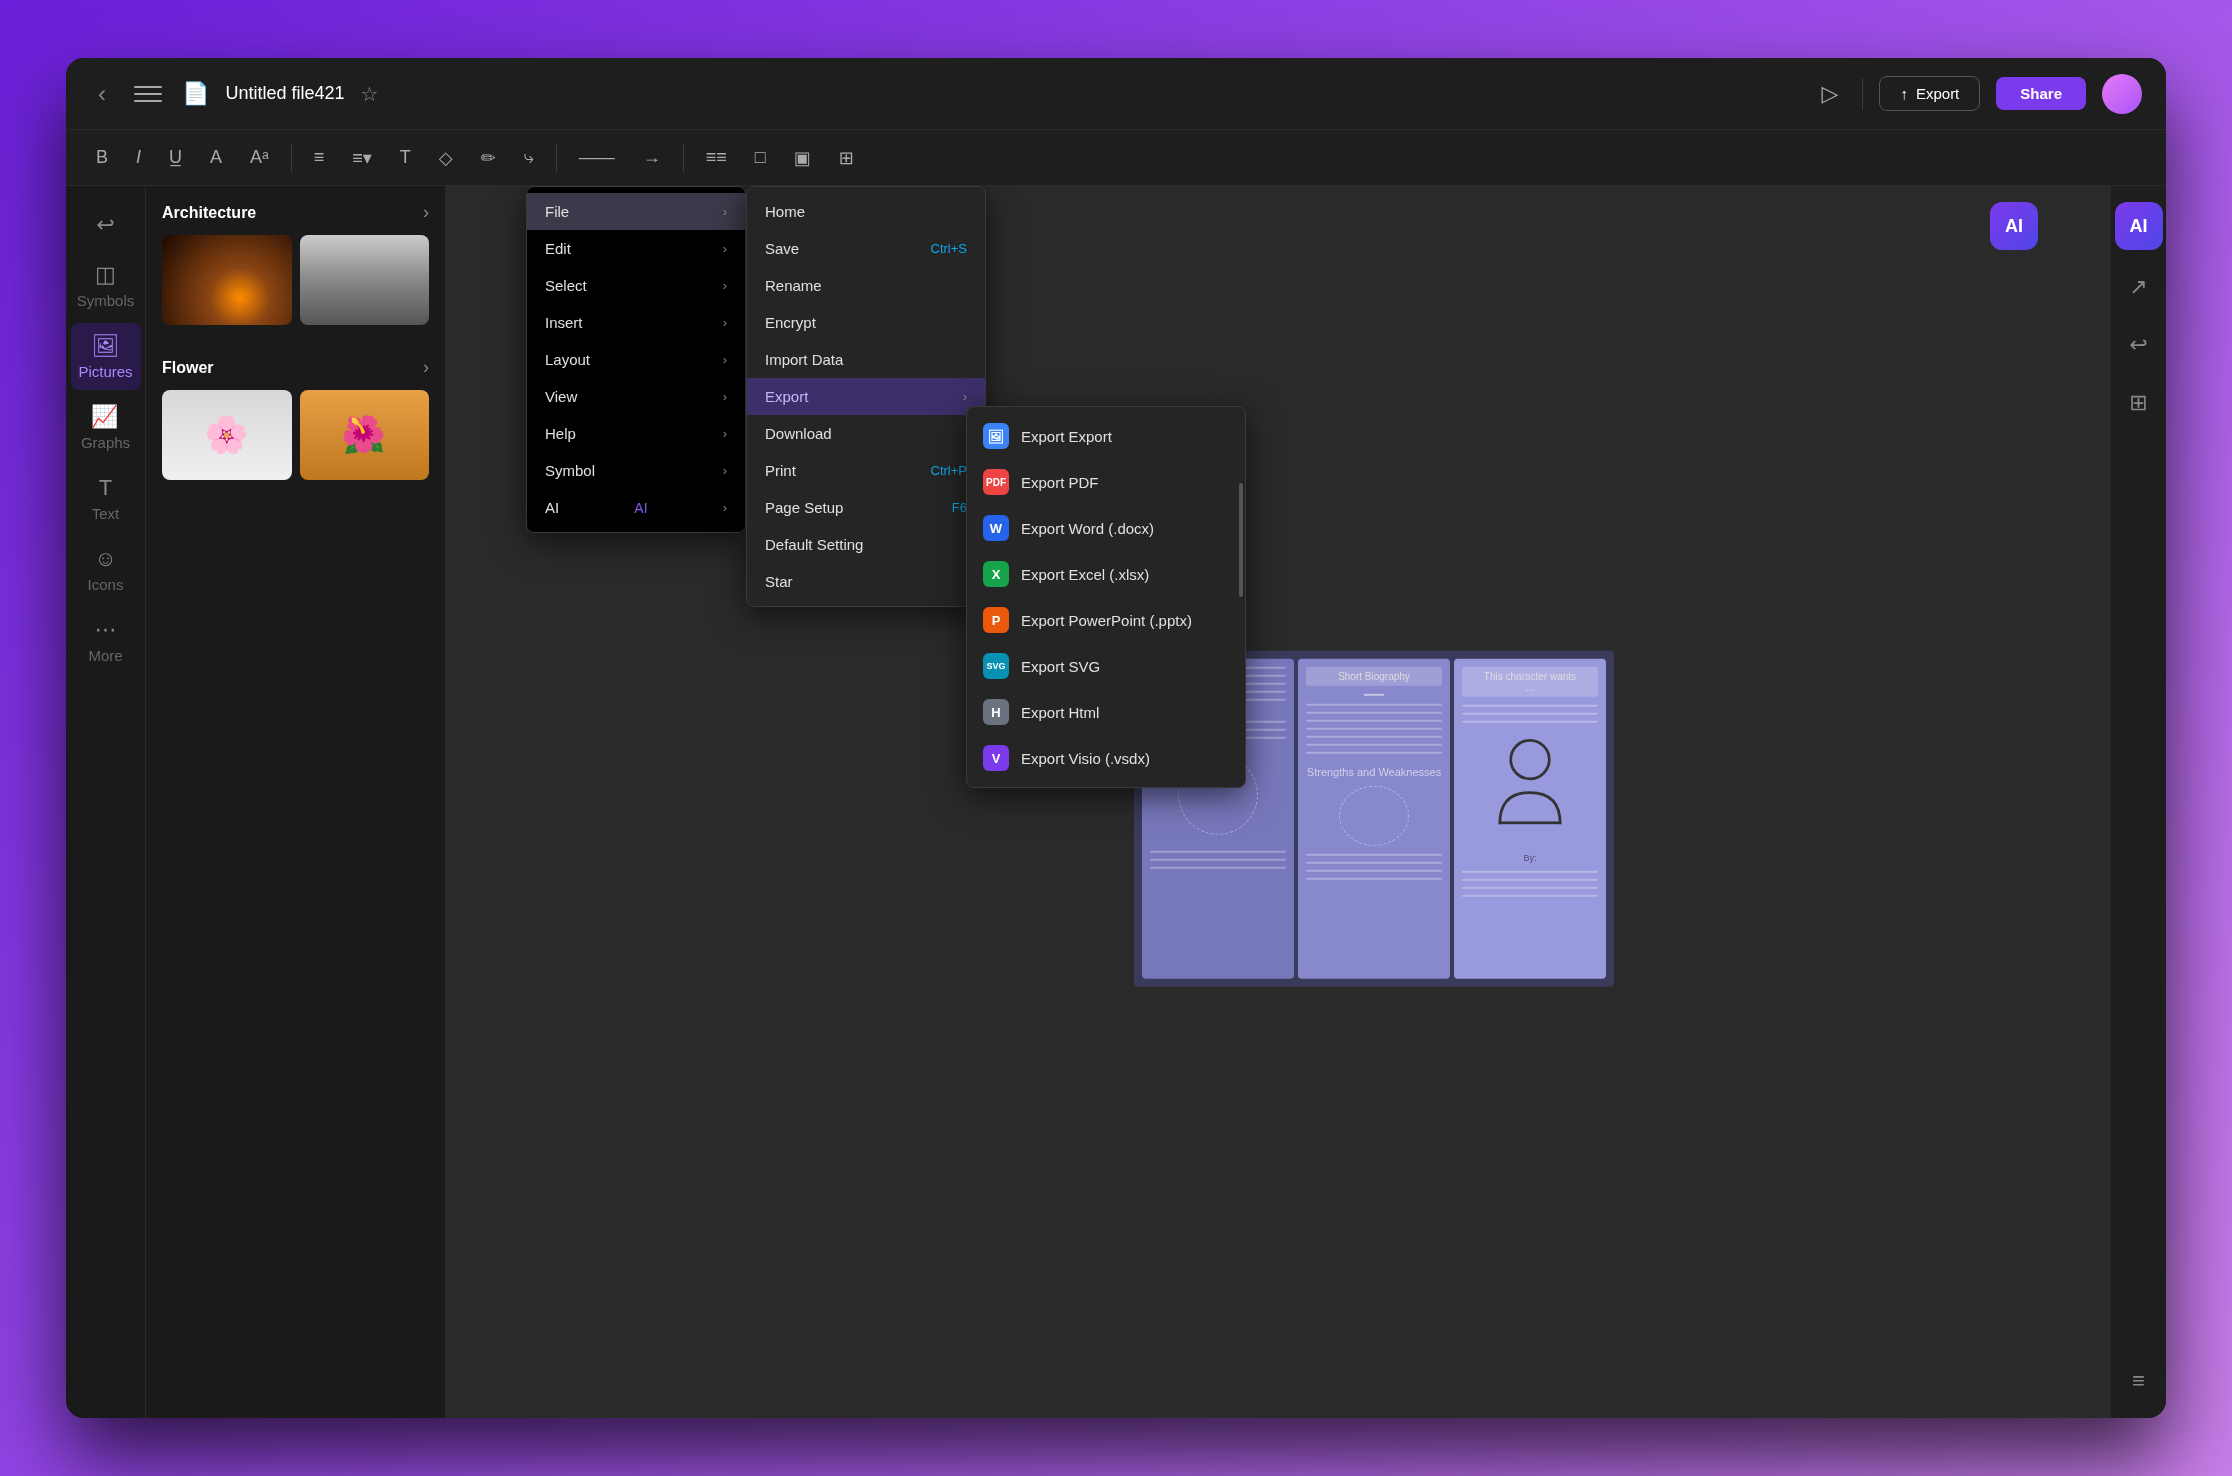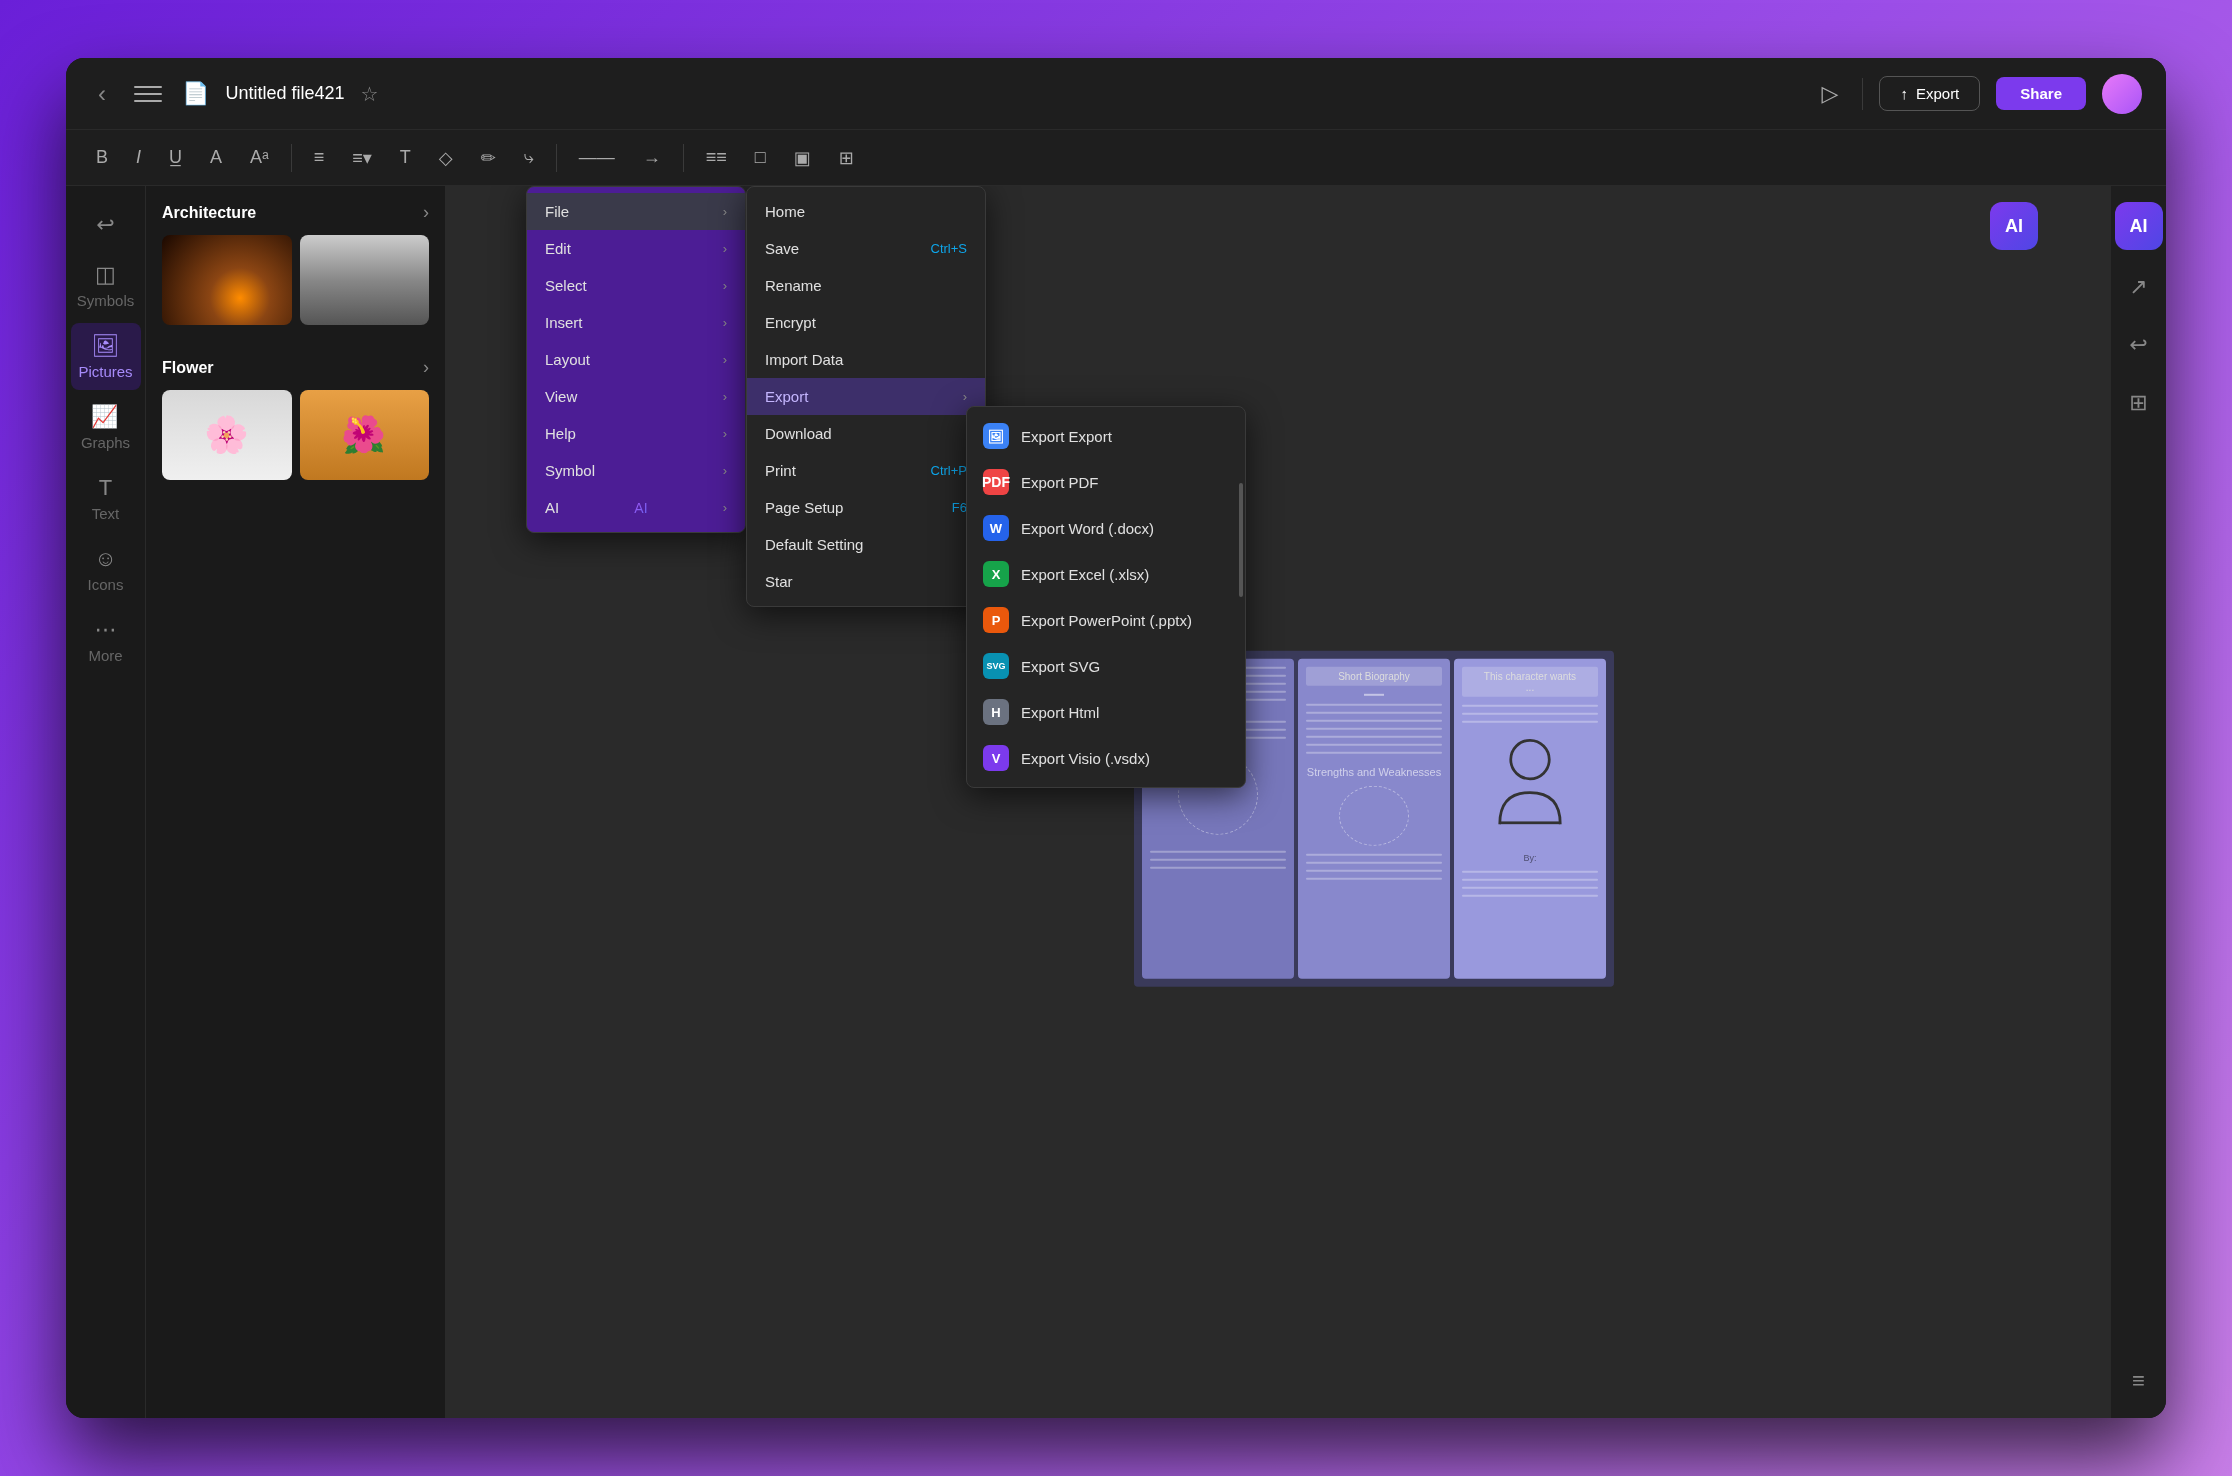--- a/index.html
+++ b/index.html
@@ -335,21 +335,21 @@
       position: absolute;
       top: 0; left: 0; right: 0; bottom: 0;
       z-index: 100;
     }
     
     .menu-l1 {
       position: absolute;
       top: 0;
       left: 80px;
       width: 220px;
-      background: #4c1d95;
+      background: #000000;
       border-radius: 8px;
       border: 1px solid #3a3a3a;
       box-shadow: 0 8px 32px rgba(0,0,0,0.6);
       padding: 6px 0;
       z-index: 200;
     }
     .menu-item {
       display: flex;
       align-items: center;
       justify-content: space-between;
@@ -721,21 +721,21 @@
             <span>Star</span>
           </div>
         </div>
 
         <div class="menu-l3">
           <div class="export-menu-item">
             <div class="export-icon icon-blue">🖼</div>
             <span>Export Export</span>
           </div>
           <div class="export-menu-item">
-            <div class="export-icon icon-red" style="font-size:14px;">PDF</div>
+            <div class="export-icon icon-red" style="font-size:10px;">PDF</div>
             <span>Export PDF</span>
           </div>
           <div class="export-menu-item">
             <div class="export-icon icon-blue2">W</div>
             <span>Export Word (.docx)</span>
           </div>
           <div class="export-menu-item">
             <div class="export-icon icon-green">X</div>
             <span>Export Excel (.xlsx)</span>
           </div>

